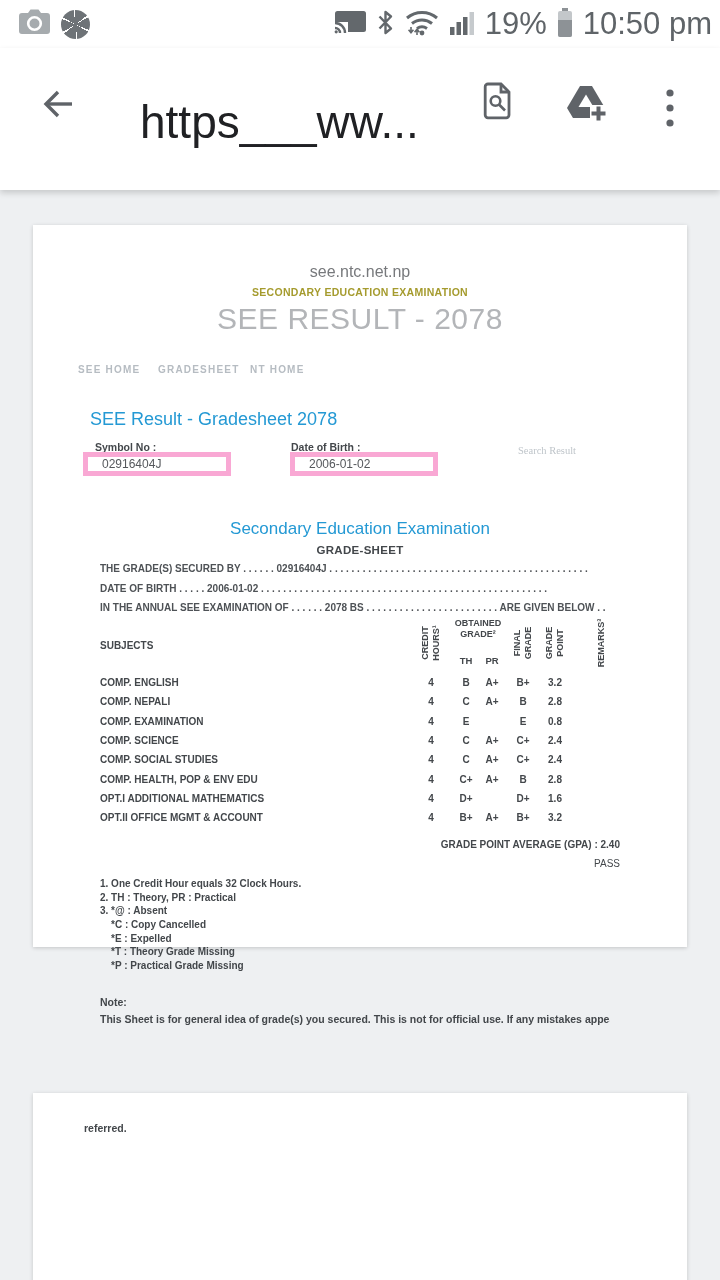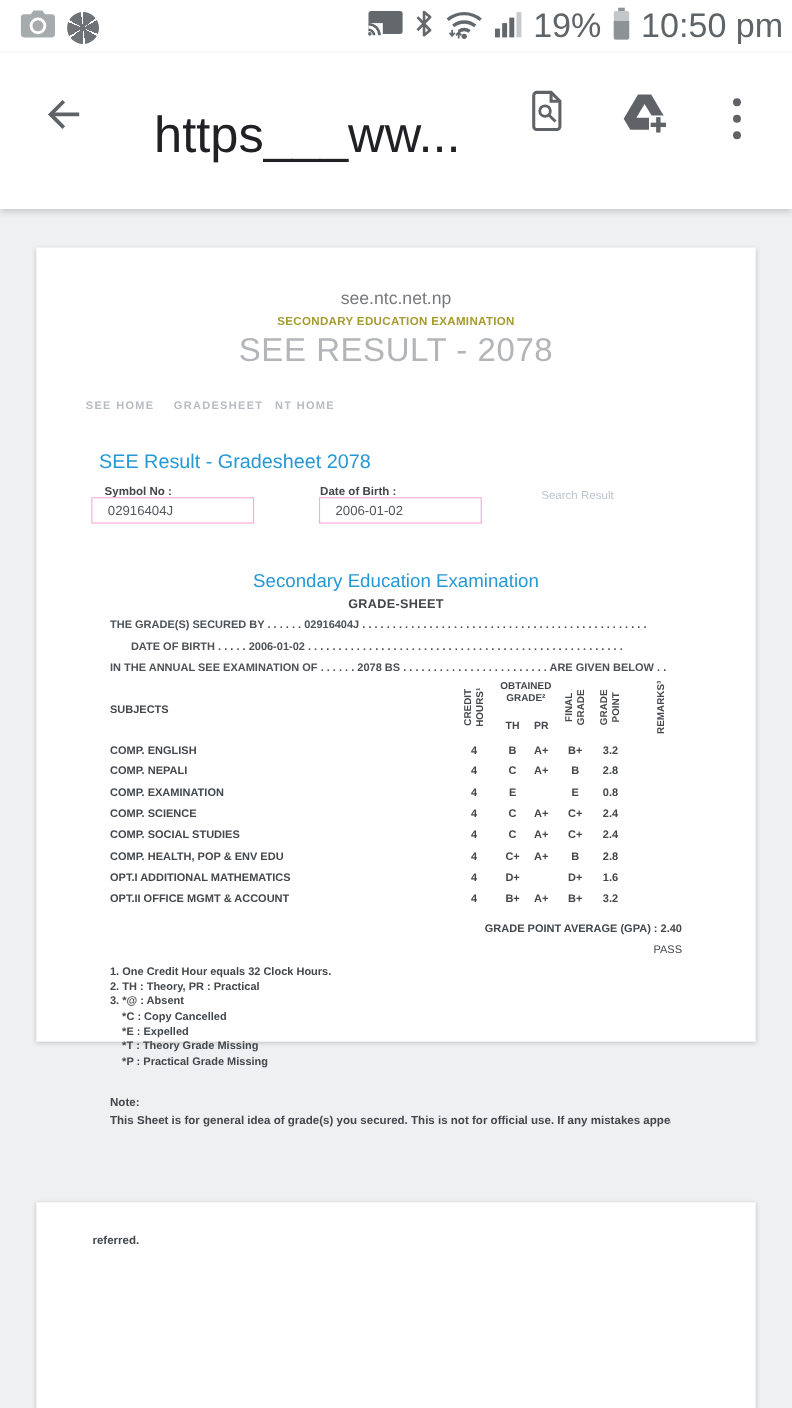--- a/index.html
+++ b/index.html
@@ -29,23 +29,23 @@
   #card1{top:225px;height:722px;}
   #card2{top:1093px;height:200px;}
   .abs{position:absolute;}
   .ctr{left:0;width:654px;text-align:center;}
   .domain-txt{top:38px;font-size:16px;color:#77797c;}
   .org-txt{top:61px;font-size:10.5px;font-weight:bold;color:#a59b2e;letter-spacing:0.3px;}
   .banner-txt{top:77px;font-size:30px;color:#b3b5b8;letter-spacing:0.5px;}
   .nav-item{top:139px;font-size:10px;font-weight:bold;color:#b6bcc2;letter-spacing:1.2px;cursor:pointer;}
   .form-head{left:57px;top:184px;font-size:18px;color:#2499d4;}
   .fld-label{top:216px;font-size:10.5px;font-weight:bold;color:#43474b;}
-  .fld-input{position:absolute;top:227px;height:24px;width:148px;border:1px solid #f9a8d4;background:#fff;
+  .fld-input{position:absolute;top:227px;height:24px;width:148px;border:5px solid #f9a8d4;background:#fff;
              font-family:"Liberation Sans",sans-serif;font-size:12px;color:#55585c;padding:0 0 0 14px;box-sizing:border-box;}
-  .search-link{left:459px;top:220px;font-size:10.5px;color:#bfc5ca;cursor:pointer;}
+  .search-link{left:485px;top:220px;font-size:10.5px;color:#bfc5ca;cursor:pointer;font-family:Liberation Serif, serif;}
   .sheet-title{top:294px;font-size:17px;color:#2499d4;}
   .sheet-sub{top:319px;font-size:11.5px;font-weight:bold;color:#43474b;letter-spacing:0.3px;}
   .dotline{left:67px;width:508px;font-size:10px;font-weight:bold;color:#4e5256;
            white-space:nowrap;overflow:hidden;}
   .thead-sub{left:67px;top:415px;font-size:10px;font-weight:bold;color:#43474b;}
   .vrot{position:absolute;width:56px;height:28px;display:flex;flex-direction:column;justify-content:center;
         align-items:center;transform:rotate(-90deg);font-size:9px;font-weight:bold;color:#43474b;line-height:11px;}
   .obt-head{left:400px;top:393px;width:90px;text-align:center;font-size:9px;font-weight:bold;
             color:#43474b;line-height:11px;}
   .thpr{top:430px;width:30px;text-align:center;font-size:9.5px;font-weight:bold;color:#43474b;}
@@ -170,21 +170,21 @@
     <div class="abs fld-label" style="left:62px;">Symbol No :</div>
     <div class="abs fld-label" style="left:258px;">Date of Birth :</div>
     <input class="fld-input" style="left: 50px;" value="02916404J">
     <input class="fld-input" style="left: 257px;" value="2006-01-02">
     <div class="abs search-link">Search Result</div>
 
     <div class="abs ctr sheet-title">Secondary Education Examination</div>
     <div class="abs ctr sheet-sub">GRADE-SHEET</div>
 
     <div class="abs dotline" style="top:338px;">THE GRADE(S) SECURED BY . . . . . . 02916404J . . . . . . . . . . . . . . . . . . . . . . . . . . . . . . . . . . . . . . . . . . . . . . .</div>
-    <div class="abs dotline" style="top:358px;margin-left:19px;">DATE OF BIRTH . . . . . 2006-01-02 . . . . . . . . . . . . . . . . . . . . . . . . . . . . . . . . . . . . . . . . . . . . . . . . . . . .</div>
+    <div class="abs dotline" style="top:358px;">DATE OF BIRTH . . . . . 2006-01-02 . . . . . . . . . . . . . . . . . . . . . . . . . . . . . . . . . . . . . . . . . . . . . . . . . . . .</div>
     <div class="abs dotline" style="top:377px;">IN THE ANNUAL SEE EXAMINATION OF . . . . . . 2078 BS . . . . . . . . . . . . . . . . . . . . . . . . ARE GIVEN BELOW . . .</div>
 
     <div class="abs thead-sub">SUBJECTS</div>
     <div class="vrot" style="left:370px;top:404px;">
       <span>CREDIT</span>
       <span>HOURS¹</span>
     </div>
     <div class="abs obt-head">
       <div>OBTAINED</div>
       <div>GRADE²</div>

